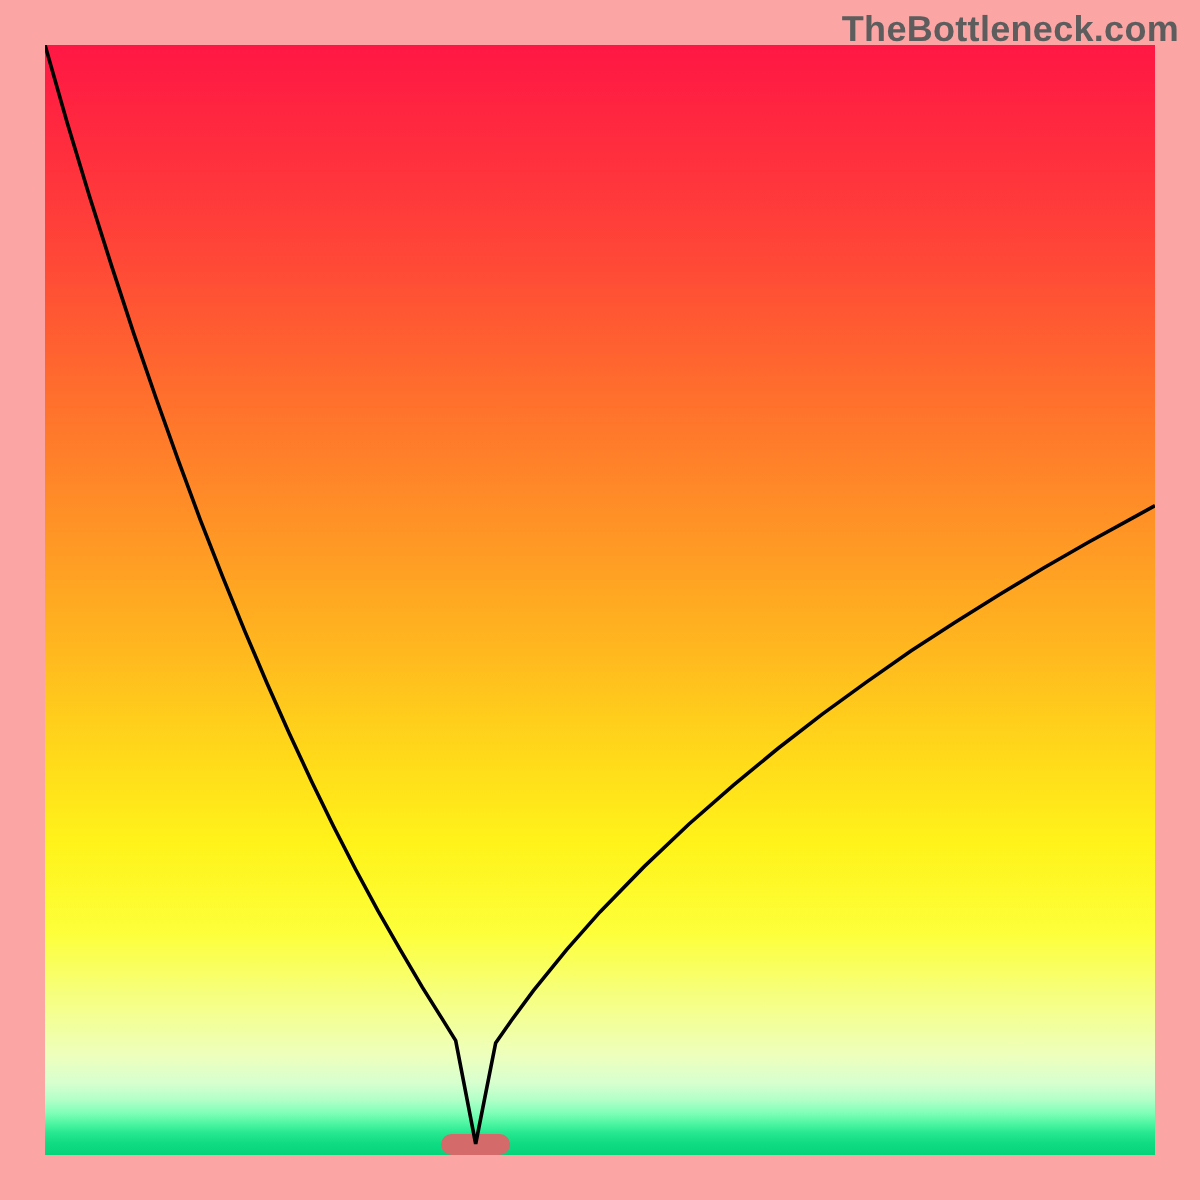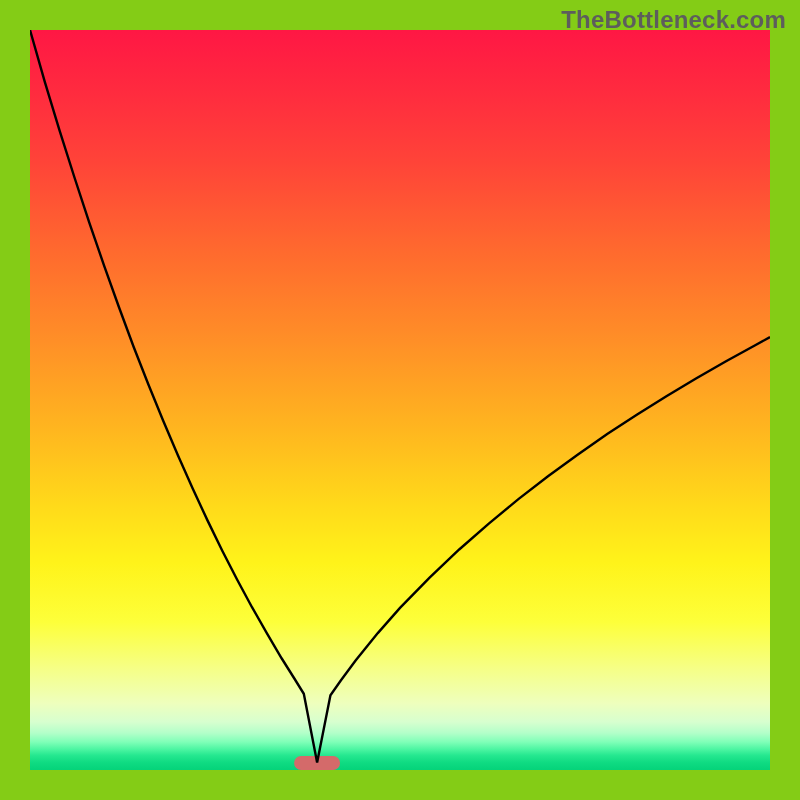--- a/index.html
+++ b/index.html
@@ -10,21 +10,21 @@
     background: #000;
     overflow: hidden;
     font-family: Arial, Helvetica, sans-serif;
   }
   .frame {
     position: absolute;
     top: 0;
     left: 0;
     width: 800px;
     height: 800px;
-    background: #84cc16;
+    background: #fca5a5;
   }
   .watermark {
     position: absolute;
     top: 6px;
     right: 14px;
     font-size: 24px;
     font-weight: 600;
     color: #5d5d5d;
     letter-spacing: 0.2px;
     user-select: none;

